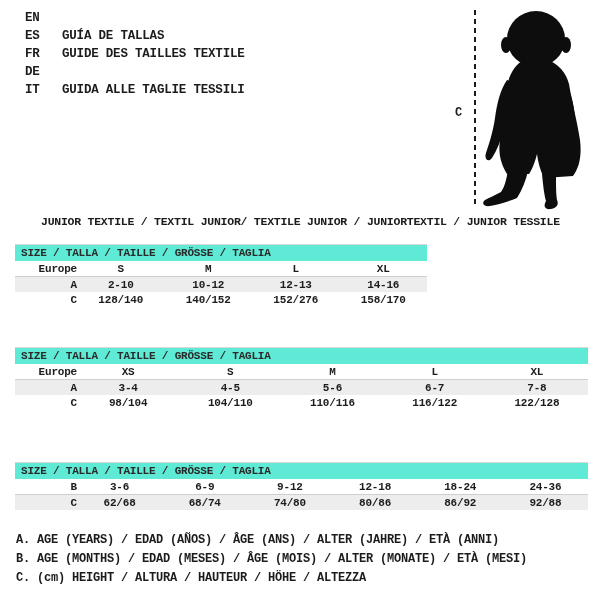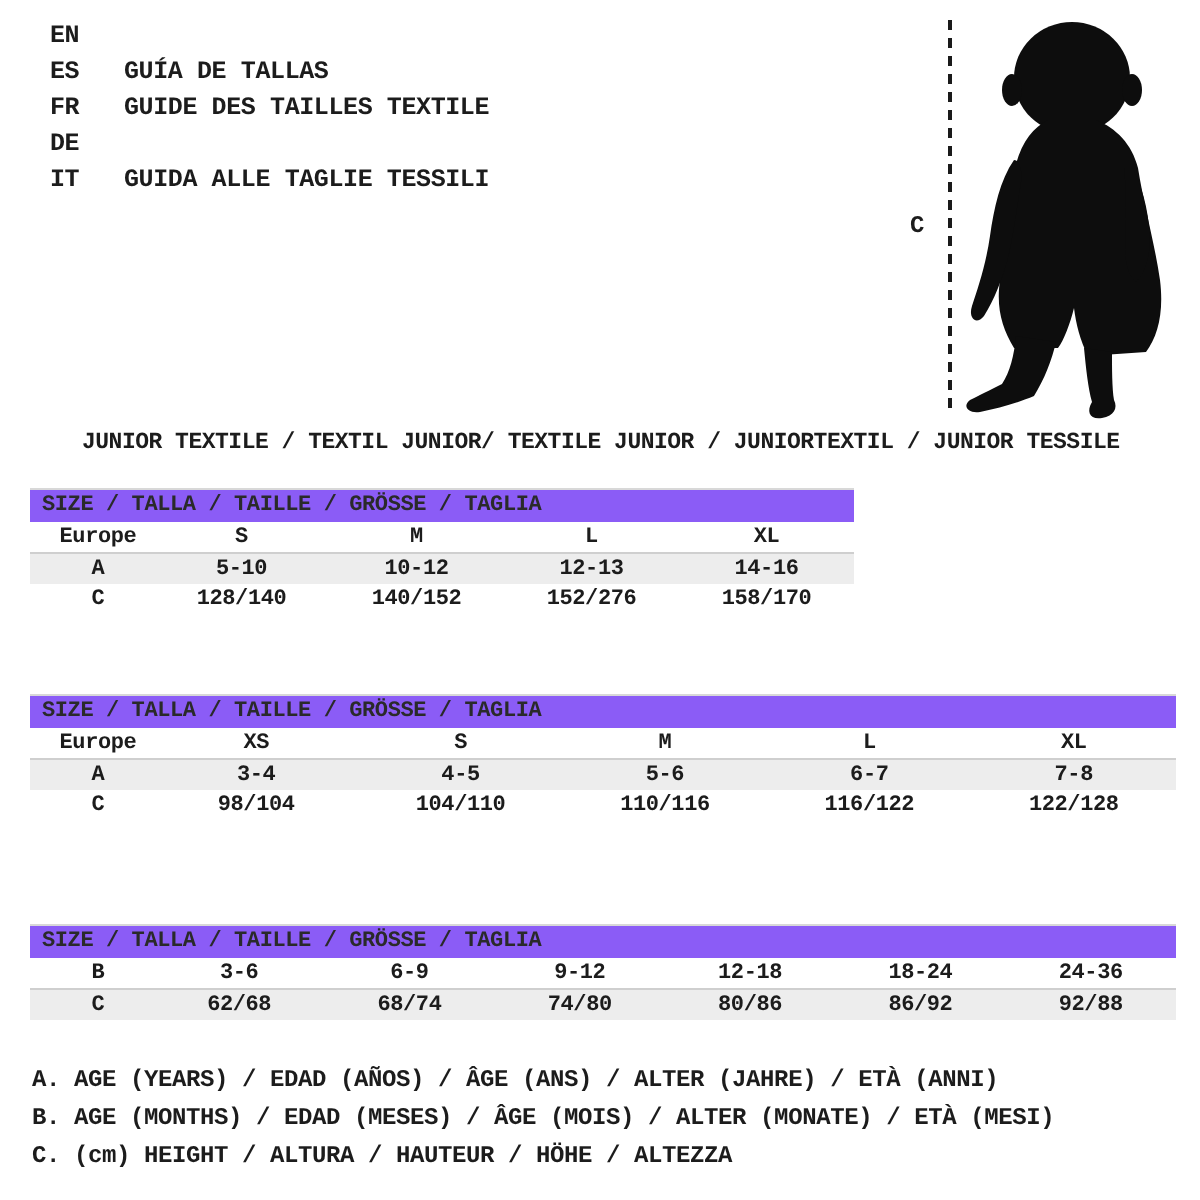--- a/index.html
+++ b/index.html
@@ -29,23 +29,23 @@
   .title-junior { top:215px; }
   .title-children { top:317px; }
   .title-babies { top:424px; line-height:15px; }
 
   
   table.tbl { position:absolute; left:15px; border-collapse:collapse; table-layout:fixed; font-size:11px; }
   .tbl-junior { top:244px; width:412px; }
   .tbl-children { top:347px; width:573px; }
   .tbl-babies { top:462px; width:573px; }
   .tbl td { height:15px; padding:0; text-align:center; letter-spacing:-0.2px; white-space:nowrap; }
-  .tbl td.lbl { text-align:center; padding-left:6px;margin-top:47px; }
+  .tbl td.lbl { text-align:right; padding-left:6px;margin-top:47px; }
   .tbl tr.bar td {
-    background:#8b5cf6; height:16px; text-align:left; padding-left:6px;
+    background:#5eead4; height:16px; text-align:left; padding-left:6px;
     color:#2a2a2a; border-top:1px solid #d8d8d8;
   }
   .tbl tr.rule td { border-bottom:1px solid #cfcfcf; }
   .tbl tr.alt td { background:#ededed; }
 
   
   .legend { position:absolute; left:16px; top:531px; font-size:12px; line-height:19px; letter-spacing:-0.2px; }
   .legend div { white-space:nowrap; }
 </style>
 </head>
@@ -104,21 +104,21 @@
     </tr>
     <tr class="rule">
       <td class="lbl">Europe</td>
       <td>S</td>
       <td>M</td>
       <td>L</td>
       <td>XL</td>
     </tr>
     <tr class="alt">
       <td class="lbl">A</td>
-      <td>5-10</td>
+      <td>2-10</td>
       <td>10-12</td>
       <td>12-13</td>
       <td>14-16</td>
     </tr>
     <tr>
       <td class="lbl">C</td>
       <td>128/140</td>
       <td>140/152</td>
       <td>152/276</td>
       <td>158/170</td>

